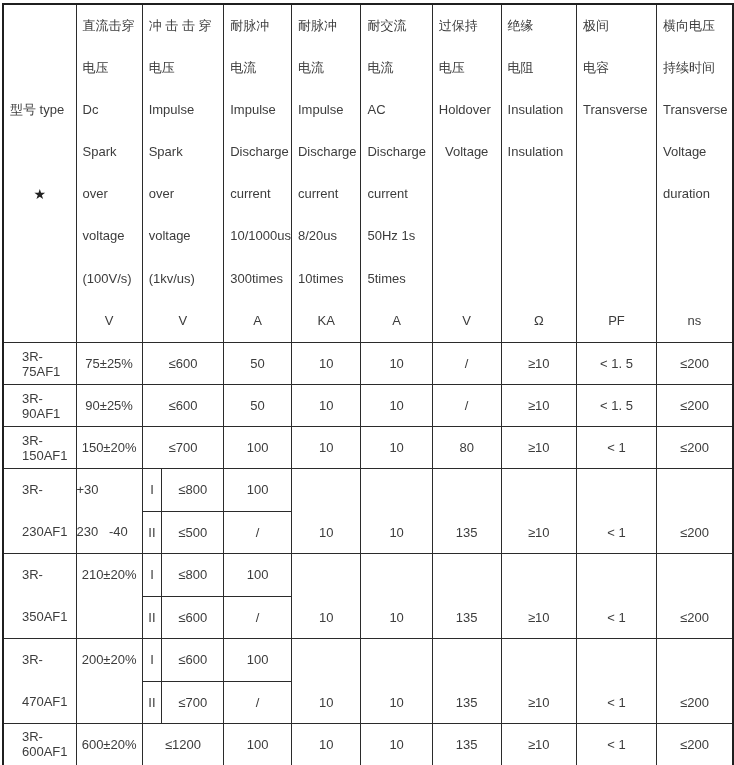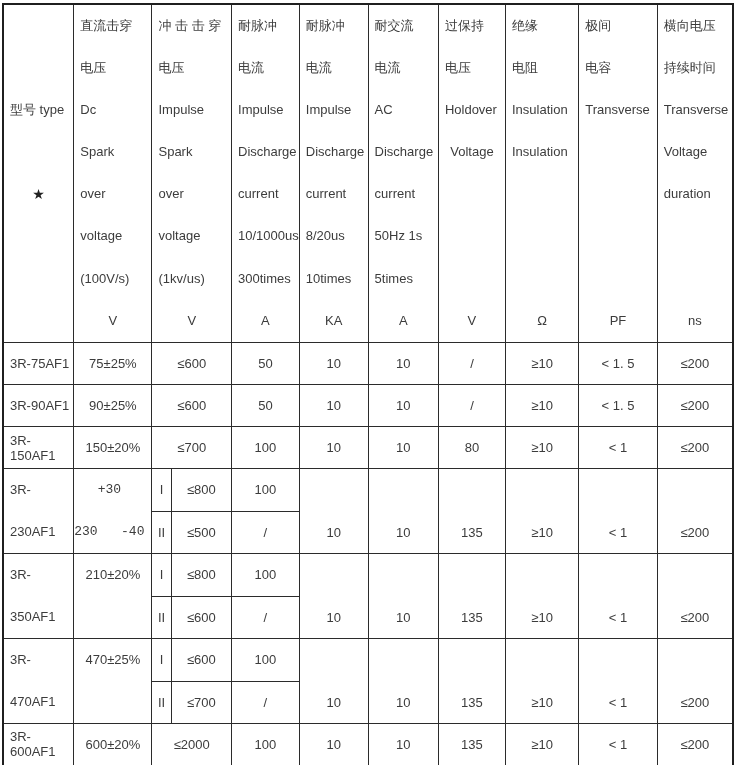--- a/index.html
+++ b/index.html
@@ -10,26 +10,26 @@
         padding:0;overflow:hidden;background:#ffffff;}
   
   th{vertical-align:top;height:337px;}
   .hl{height:42.1px;line-height:42.1px;text-align:left;padding-left:6px;
       white-space:pre;overflow:hidden;}
   .hl:last-child{text-align:center;padding-left:0;}
   th.th-hold .hl:nth-child(4){text-align:center;padding-left:0;}
   .hl.star{text-align:center;padding-left:0;font-size:14px;color:#222;}
   
   tr.dr{height:42px;}
-  .c-model{text-align:left;padding-left:6px;}
+  .c-model{text-align:left;padding-left:18px;}
   .c-mid{text-align:center;}
   .top{vertical-align:top;line-height:42px;}
   .vb{vertical-align:bottom;padding-bottom:13px;}
   .line{height:42px;line-height:42px;}
-  .right{text-align:center;padding-right:7px;white-space:pre;font-family:Liberation Mono, monospace;}
+  .right{text-align:left;padding-right:7px;white-space:pre;}
 </style>
 </head>
 <body>
 
 <div class="wrap">
 <table>
   <colgroup>
     <col style="width:74px">
         <col style="width:67px">
         <col style="width:20px">
@@ -222,41 +222,41 @@
     <td class="c-mid vb" rowspan="2">≤200</td>
   </tr>
   <tr class="dr">
     <td class="c-mid">II</td>
     <td class="c-mid">≤600</td>
     <td class="c-mid">/</td>
   </tr>
 
   <tr class="dr">
     <td class="c-model top" rowspan="2">3R-470AF1</td>
-    <td class="c-mid top" rowspan="2">470±25%</td>
+    <td class="c-mid top" rowspan="2">200±20%</td>
     <td class="c-mid">I</td>
     <td class="c-mid">≤600</td>
     <td class="c-mid">100</td>
     <td class="c-mid vb" rowspan="2">10</td>
     <td class="c-mid vb" rowspan="2">10</td>
     <td class="c-mid vb" rowspan="2">135</td>
     <td class="c-mid vb" rowspan="2">≥10</td>
     <td class="c-mid vb" rowspan="2">&lt; 1</td>
     <td class="c-mid vb" rowspan="2">≤200</td>
   </tr>
   <tr class="dr">
     <td class="c-mid">II</td>
     <td class="c-mid">≤700</td>
     <td class="c-mid">/</td>
   </tr>
 
   <tr class="dr">
     <td class="c-model">3R-600AF1</td>
     <td class="c-mid">600±20%</td>
-    <td class="c-mid" colspan="2">≤2000</td>
+    <td class="c-mid" colspan="2">≤1200</td>
     <td class="c-mid">100</td>
     <td class="c-mid">10</td>
     <td class="c-mid">10</td>
     <td class="c-mid">135</td>
     <td class="c-mid">≥10</td>
     <td class="c-mid">&lt; 1</td>
     <td class="c-mid">≤200</td>
   </tr>
 </tbody>
     </table>

